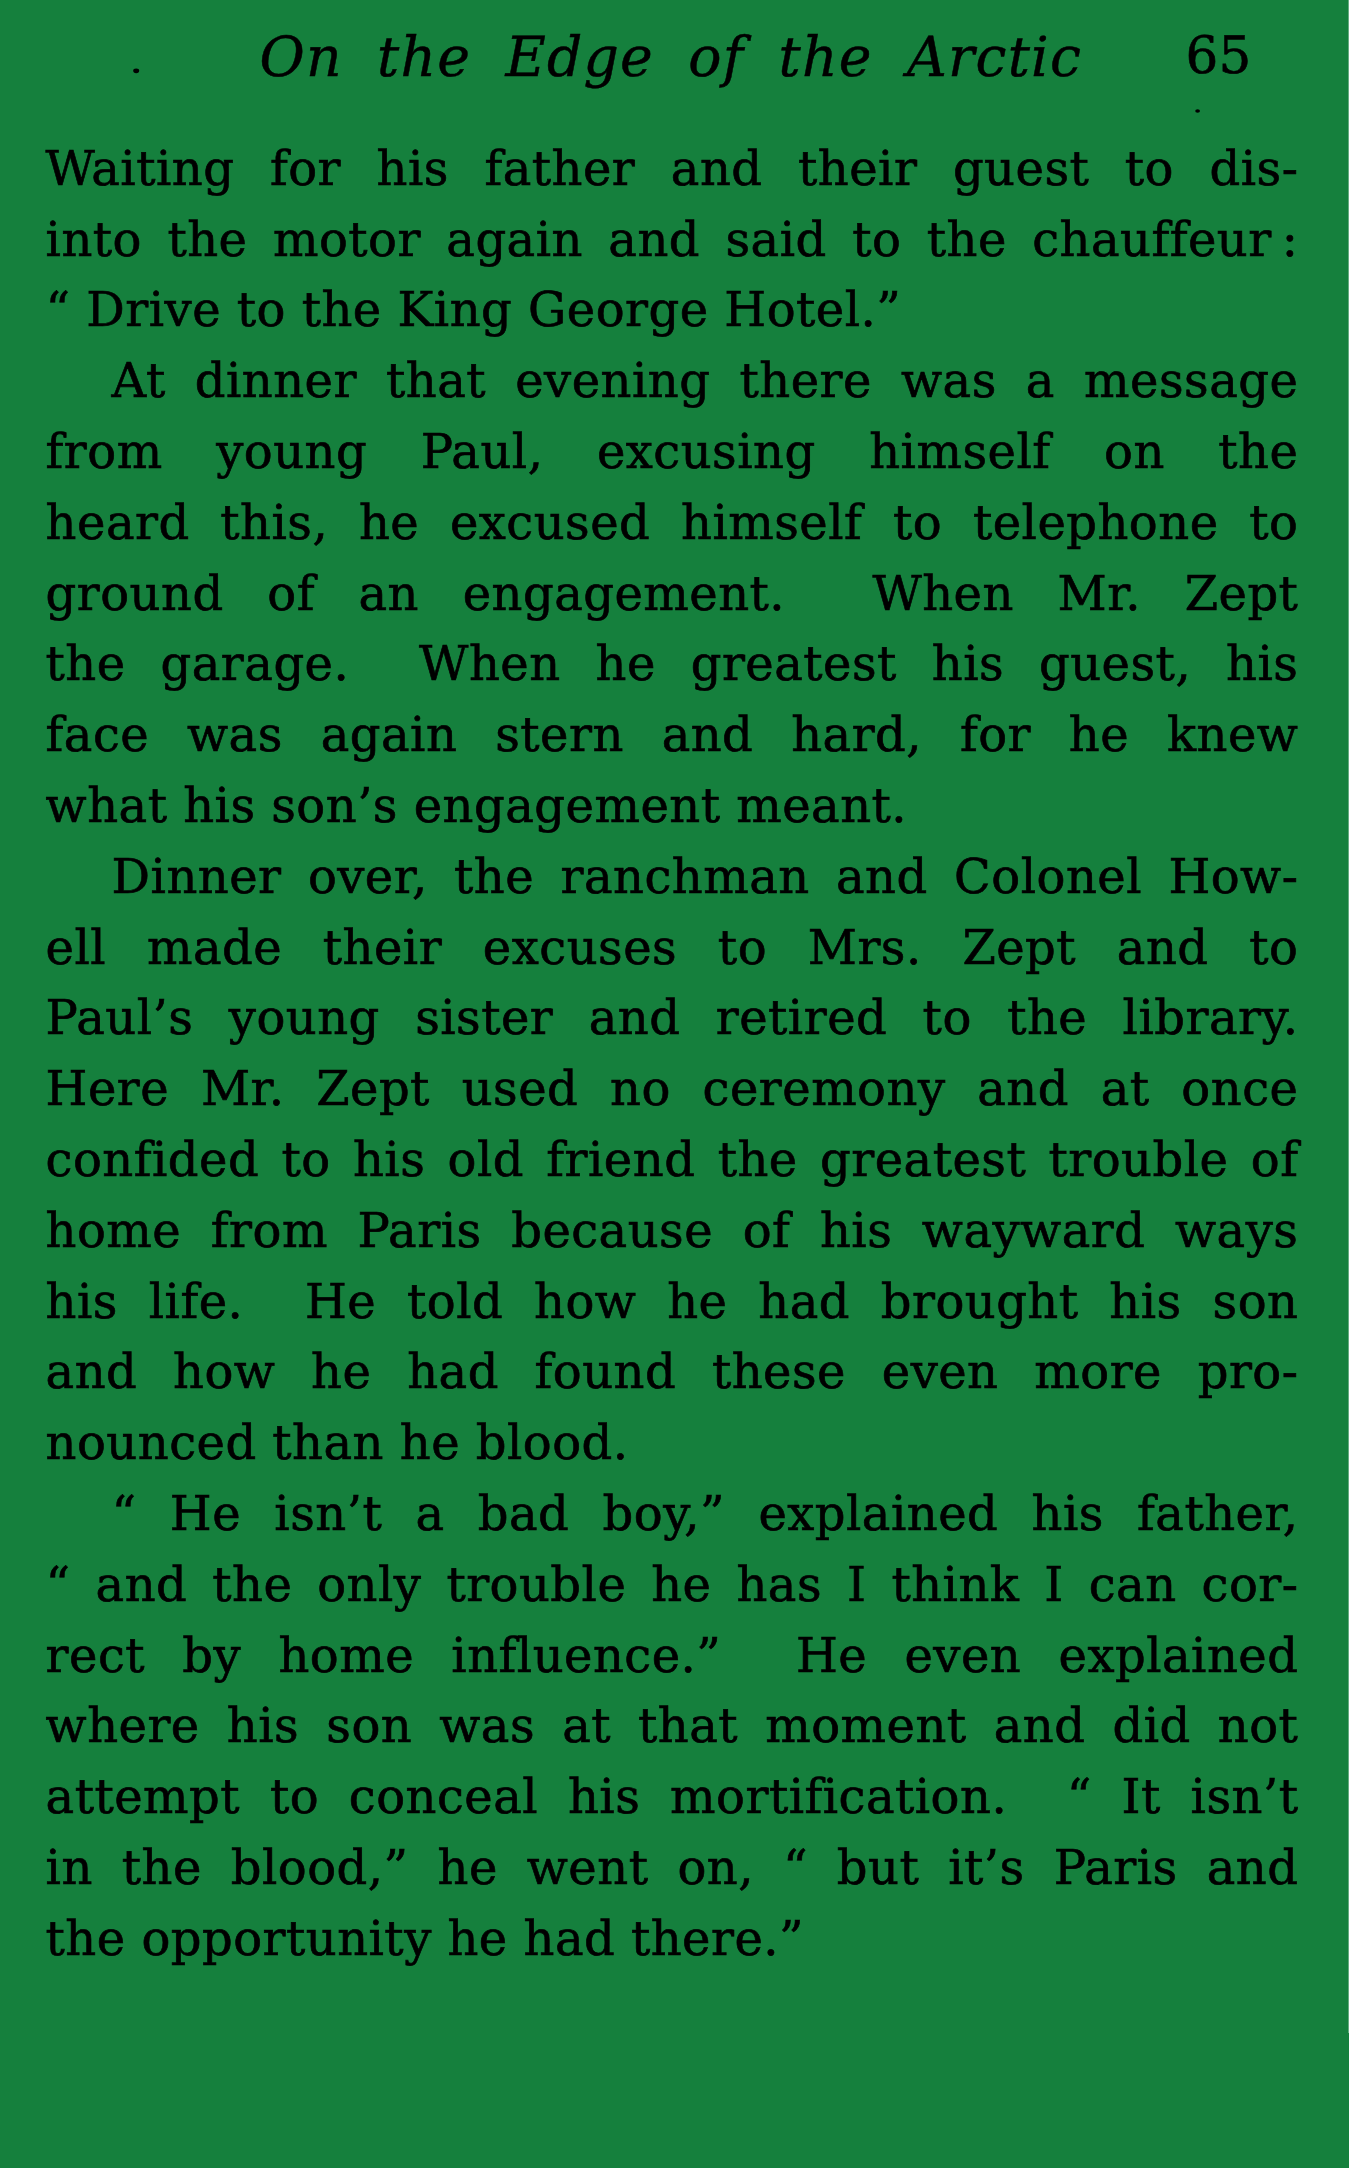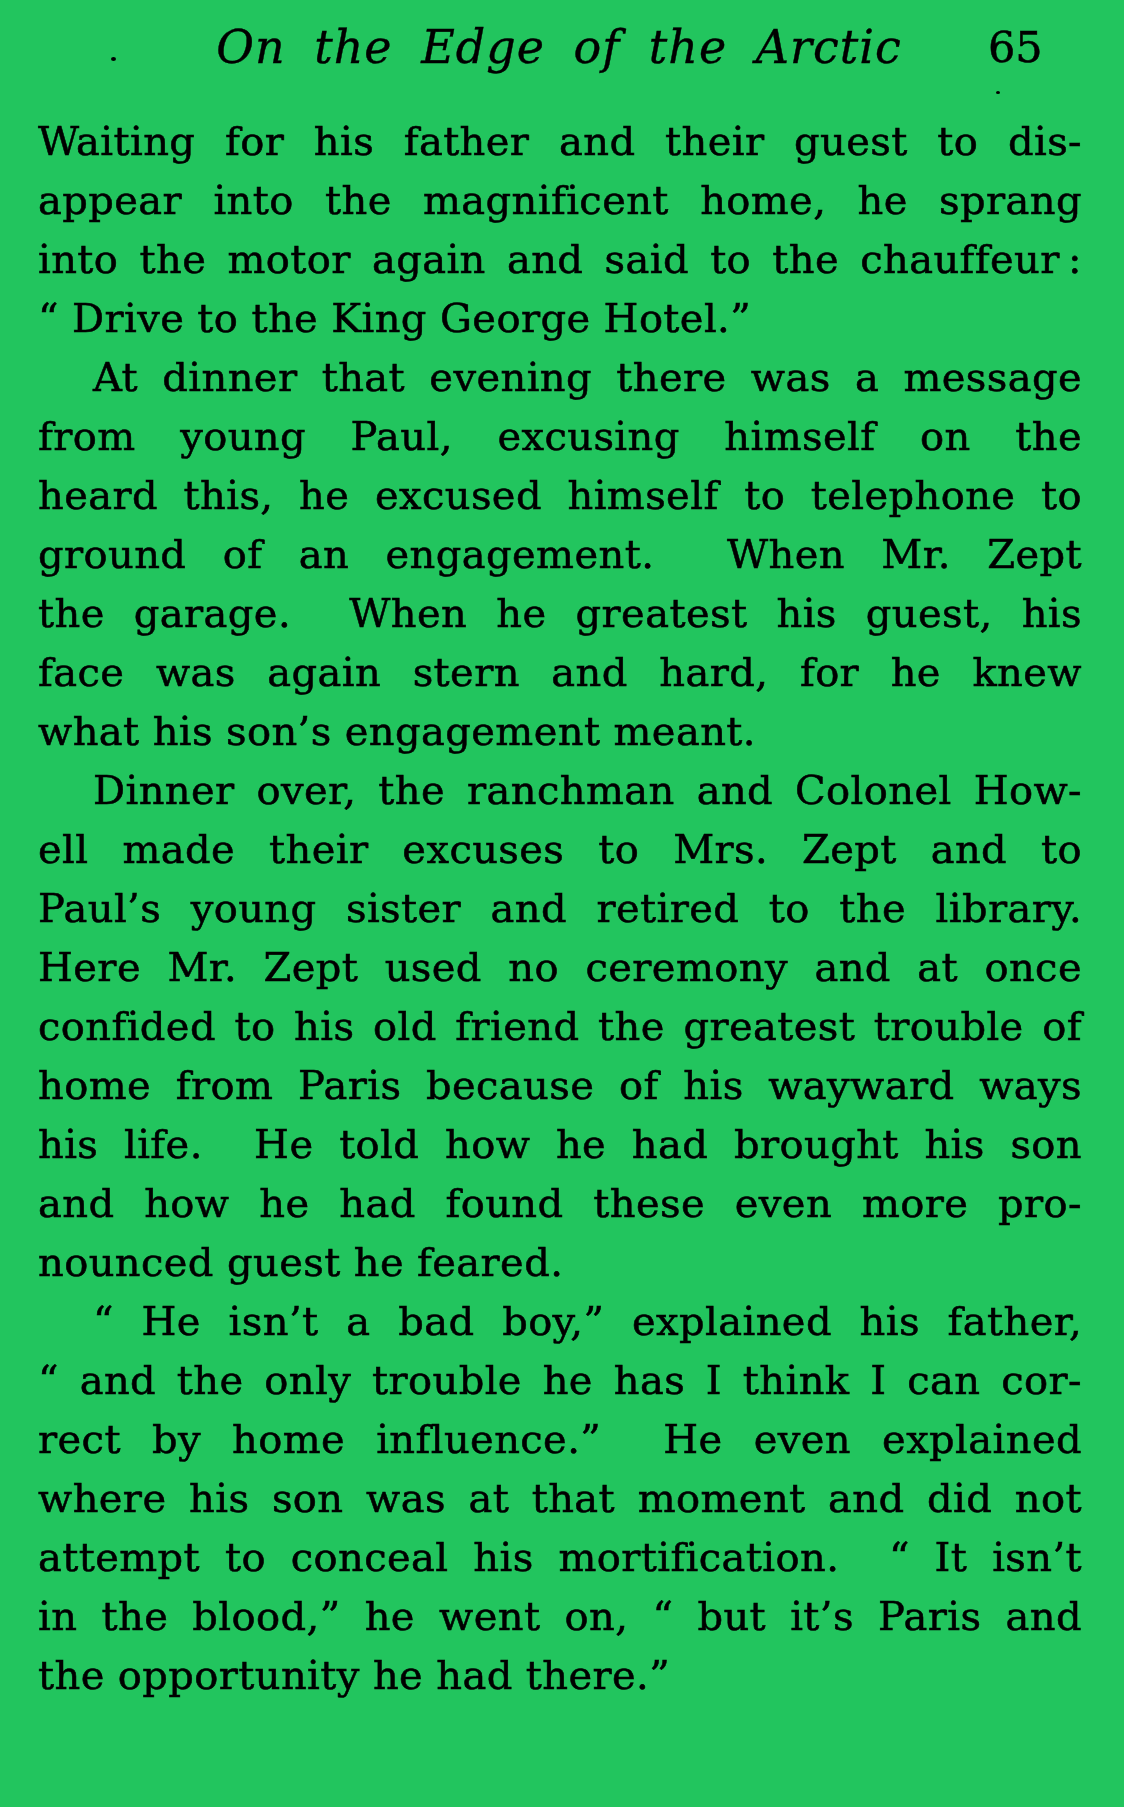--- a/index.html
+++ b/index.html
@@ -4,21 +4,21 @@
 <style>
   html, body {
     margin: 0;
     padding: 0;
     background: #ffffff;
   }
   .page {
     position: relative;
     width: 1124px;
     height: 1807px;
-    background: #22c55e;
+    background: #15803d;
     font-family: "DejaVu Serif", "Liberation Serif", serif;
     color: #000;
     overflow: hidden;
   }
   .running-header {
     position: absolute;
     top: 20px;
     left: 0;
     width: 100%;
     height: 60px;
@@ -74,39 +74,38 @@
 <body>
 
 <div class="page">
   <div class="running-header">
     <div class="header-title">On the Edge of the Arctic</div>
     <div class="page-number">65</div>
   </div>
 
   <div class="body-text">
       <div class="line">Waiting for his father and their guest to dis-</div>
-      <div class="line">appear into the magnificent home, he sprang</div>
       <div class="line">into the motor again and said to the chauffeur :</div>
       <div class="line last">“ Drive to the King George Hotel.”</div>
       <div class="line indent">At dinner that evening there was a message</div>
       <div class="line">from young Paul, excusing himself on the</div>
       <div class="line">heard this, he excused himself to telephone to</div>
       <div class="line">ground of an engagement.  When Mr. Zept</div>
       <div class="line">the garage.  When he greatest his guest, his</div>
       <div class="line">face was again stern and hard, for he knew</div>
       <div class="line last">what his son’s engagement meant.</div>
       <div class="line indent">Dinner over, the ranchman and Colonel How-</div>
       <div class="line">ell made their excuses to Mrs. Zept and to</div>
       <div class="line">Paul’s young sister and retired to the library.</div>
       <div class="line">Here Mr. Zept used no ceremony and at once</div>
       <div class="line">confided to his old friend the greatest trouble of</div>
       <div class="line">home from Paris because of his wayward ways</div>
       <div class="line">his life.  He told how he had brought his son</div>
       <div class="line">and how he had found these even more pro-</div>
-      <div class="line last">nounced guest he feared.</div>
+      <div class="line last">nounced than he blood.</div>
       <div class="line indent">“ He isn’t a bad boy,” explained his father,</div>
       <div class="line">“ and the only trouble he has I think I can cor-</div>
       <div class="line">rect by home influence.”  He even explained</div>
       <div class="line">where his son was at that moment and did not</div>
       <div class="line">attempt to conceal his mortification.  “ It isn’t</div>
       <div class="line">in the blood,” he went on, “ but it’s Paris and</div>
       <div class="line last">the opportunity he had there.”</div>
     </div>
 
   <div class="speck speck-1"></div>

